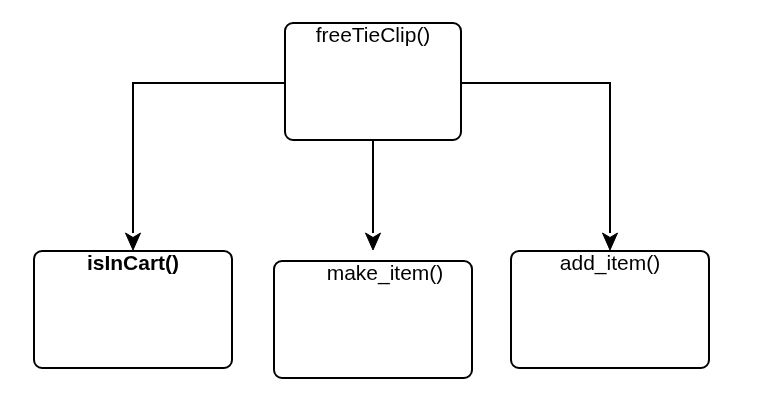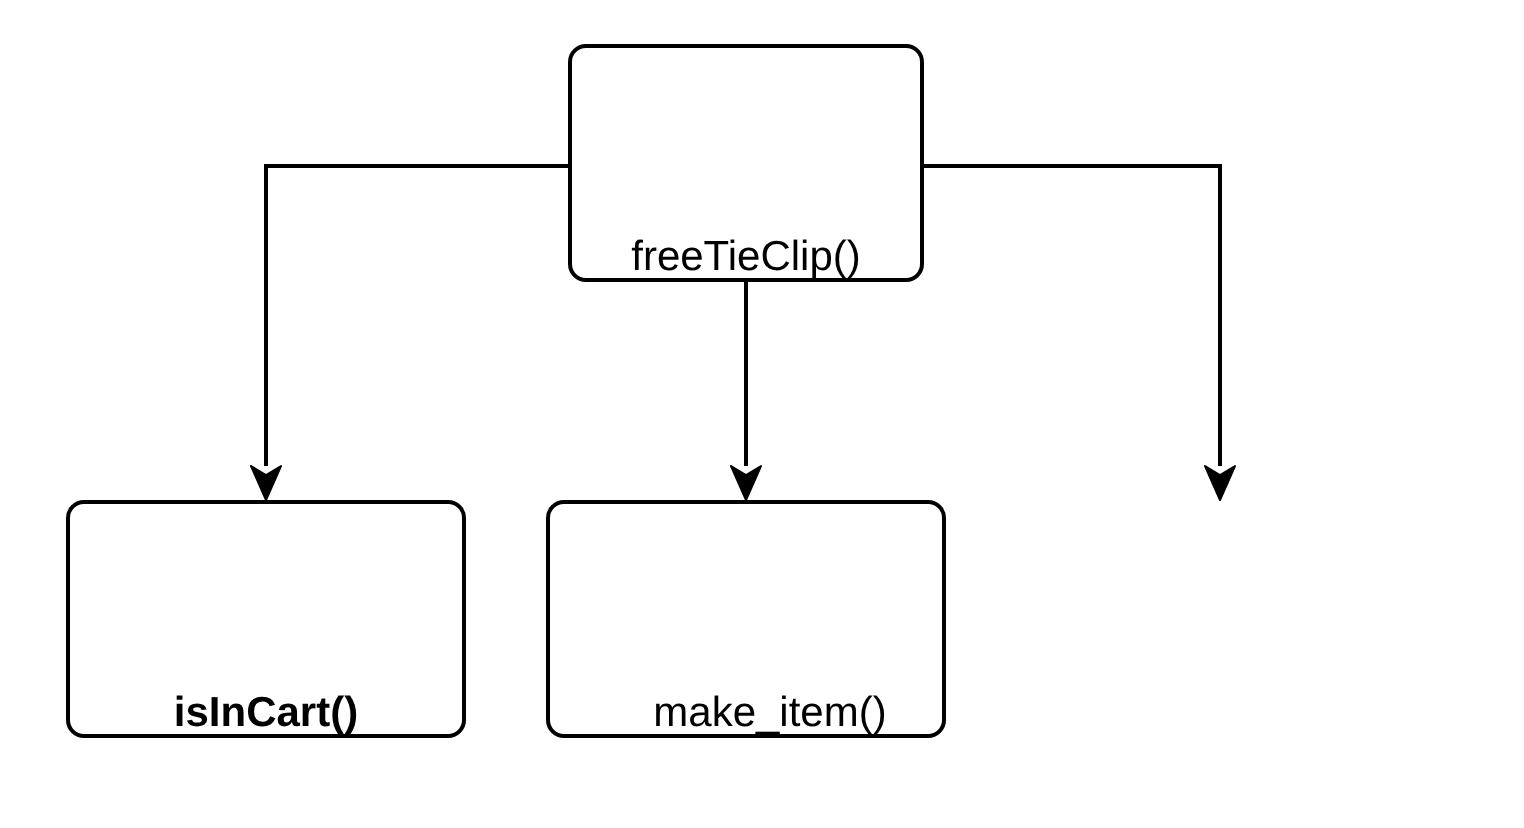--- a/index.html
+++ b/index.html
@@ -37,29 +37,29 @@
     stroke-linejoin:round;
   }
   .node{
     position:absolute;
     box-sizing:border-box;
     border:2px solid var(--stroke);
     border-radius:9px;
     background:var(--node-fill);
     color:var(--text);
     display:flex;
-    align-items:flex-end;
+    align-items:flex-start;
     justify-content:center;
     font-size:21px;
     line-height:1;
     white-space:nowrap;
   }
   .node-root {left:284px; top:22px;  width:178px; height:119px;}
   .node-child-0{left:33px;  top:250px; width:200px; height:119px;font-weight:bold;}
-  .node-child-1{left:273px; top:250px; width:200px; height:119px;padding-left:24px;}
+  .node-child-1{left:273px; top:260px; width:200px; height:119px;padding-left:24px;}
   .node-child-2{left:510px; top:250px; width:200px; height:119px;}
 </style>
 </head>
 <body>
 
 <div class="canvas">
 
   <svg class="edges-layer" width="762" height="414" viewBox="0 0 762 414" xmlns="http://www.w3.org/2000/svg">
 
     <path class="edge" d="M 284 83 H 133 V 233"></path>
@@ -77,14 +77,17 @@
   </div>
 
   <div class="node node-child-0">
     <span>isInCart()</span>
   </div>
 
   <div class="node node-child-1">
     <span>make_item()</span>
   </div>
 
+  <div class="node node-child-2">
+    <span>add_item()</span>
+  </div>
 
 </div>
 
 </body></html>

